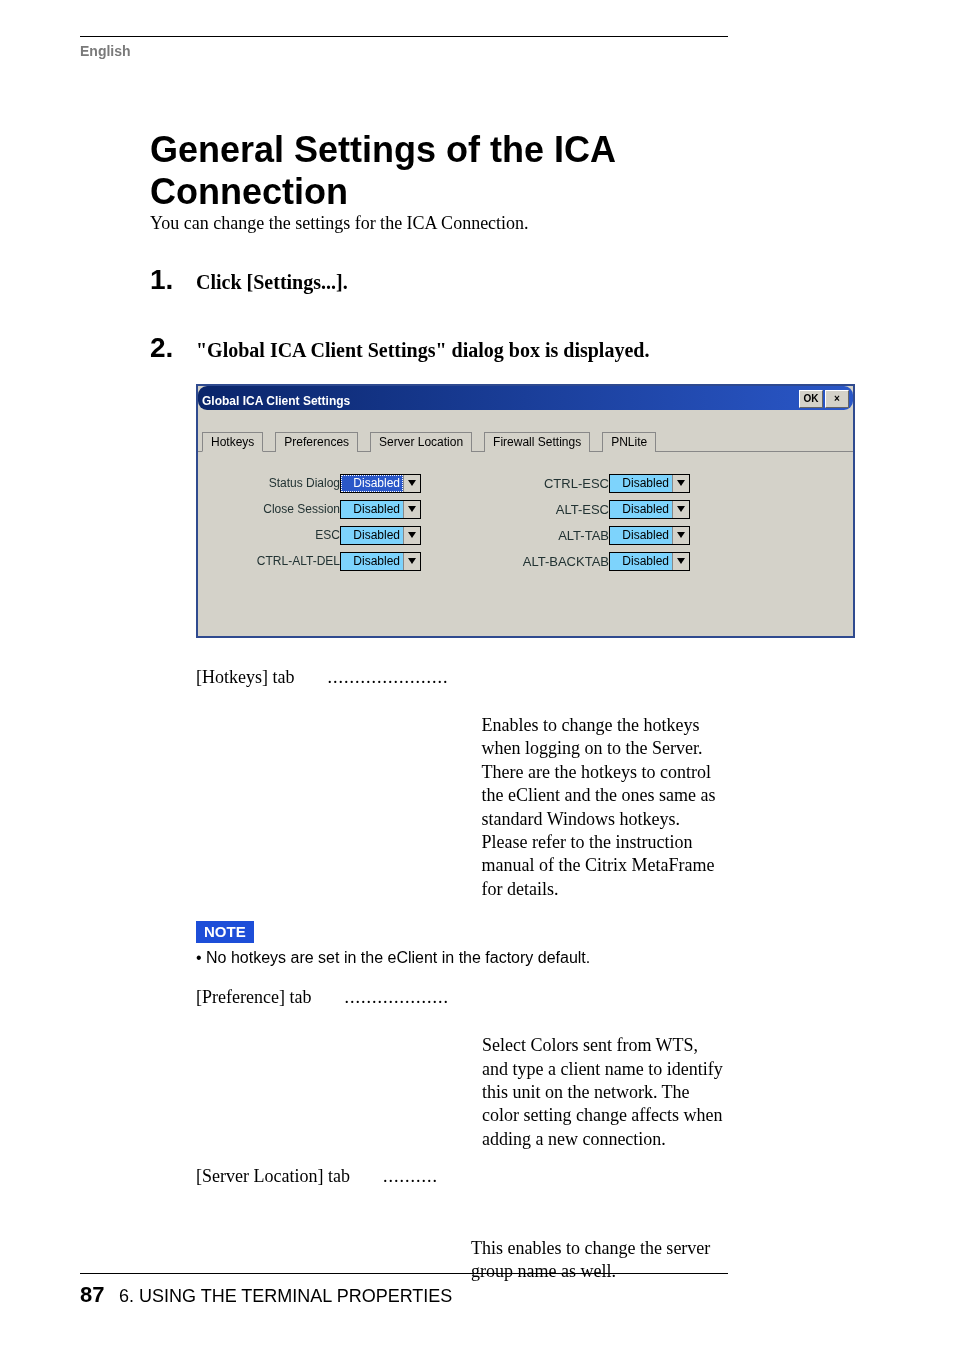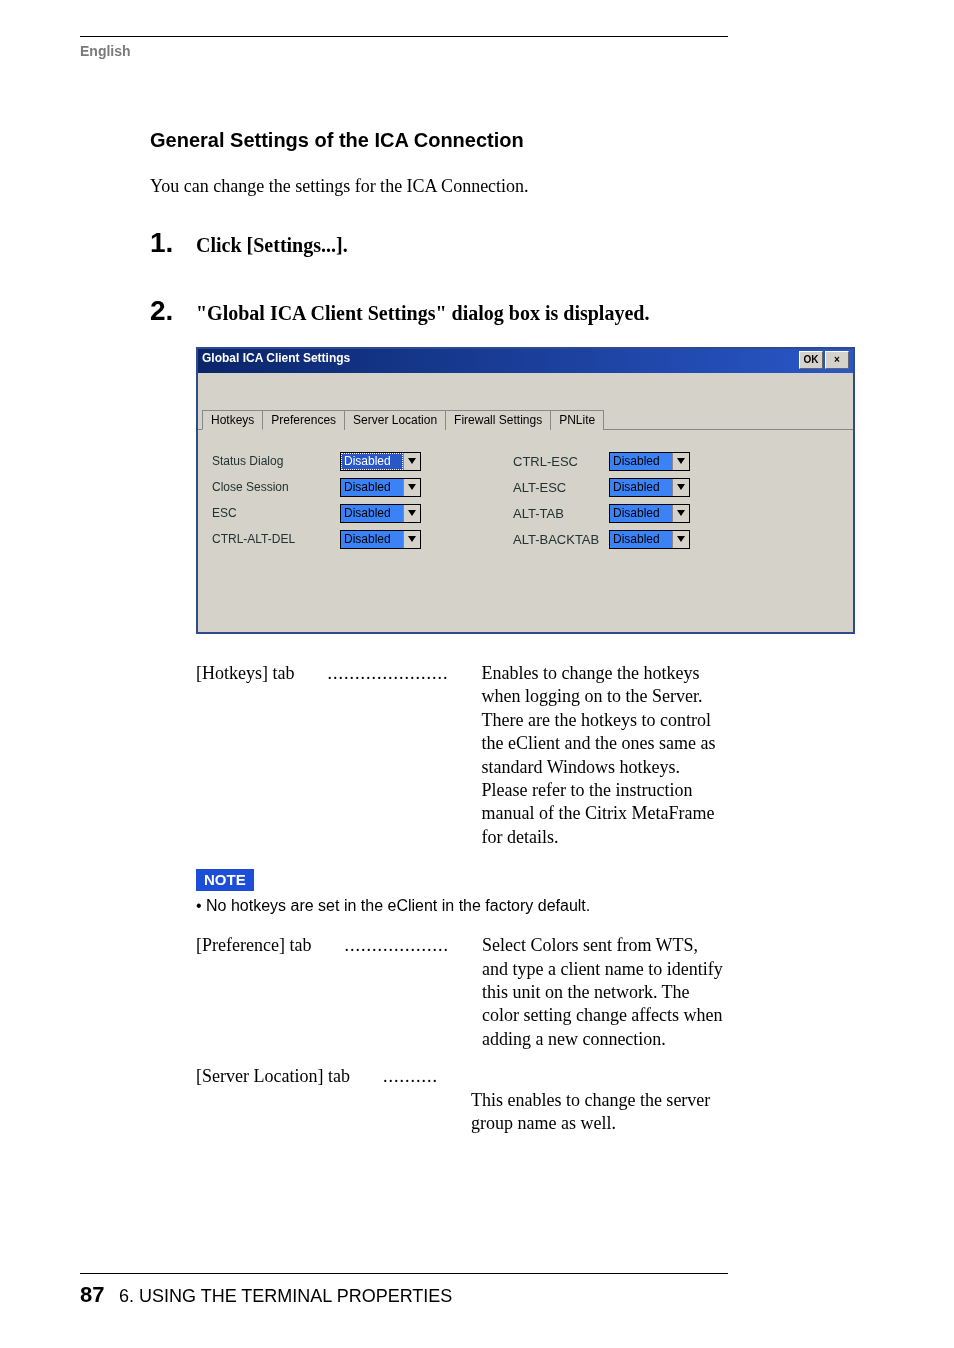--- a/index.html
+++ b/index.html
@@ -26,22 +26,22 @@
     font-size: 14px;
     color: #7a7a7a;
     margin: 0 0 70px 0;
   }
   .content-indent {
     margin-left: 70px;
   }
   h2.title {
     font-family: Arial, Helvetica, sans-serif;
     font-weight: bold;
-    font-size: 20px;
-    margin: 0 0 24px 0;
+    font-size: 36px;
+    margin: 0 0 0 0;
   }
   .intro {
     font-size: 18px;
     margin: 0 0 30px 0;
   }
   .step {
     display: flex;
     align-items: baseline;
     margin: 20px 0 10px 0;
   }
@@ -68,22 +68,23 @@
     background: #d4d2c9;
     font-family: Tahoma, Arial, sans-serif;
     font-size: 12px;
   }
   .titlebar {
     background: linear-gradient(to right, #0a256a, #2a57c8);
     color: #fff;
     font-weight: bold;
     padding: 2px 4px;
     display: flex;
-    align-items: flex-start;
+    align-items: flex-end;
     height: 20px;
+    border-radius: 9px;
   }
   .titlebar .tb-title {
     flex: 1;
   }
   .tb-btn {
     background: #d4d2c9;
     color: #000;
     border: 1px solid #fff;
     border-right-color: #666;
     border-bottom-color: #666;
@@ -92,42 +93,42 @@
     font-size: 10px;
     font-weight: bold;
     margin-left: 2px;
     display: inline-flex;
     align-items: center;
     justify-content: center;
     line-height: 1;
   }
   .tabstrip {
     display: flex;
-    padding: 4px 4px 0 4px;
+    padding: 21px 4px 0 4px;
     border-bottom: 1px solid #888;
-    gap: 0;
-    margin-top: 32px;
+    gap: 13px;
   }
   .tab {
     padding: 2px 8px;
     border: 1px solid #888;
     border-bottom: none;
     background: #d4d2c9;
     font-size: 12px;
     position: relative;
     top: 1px;
     margin-right: -1px;
   }
   .tab.active {
     background: #d4d2c9;
     border-bottom: 1px solid #d4d2c9;
     z-index: 2;
   }
   .dialog-body {
-    padding: 18px 14px 80px 14px;
+    padding: 18px 14px 62px 14px;
+    text-align: right;
   }
   .hk-row {
     display: flex;
     align-items: center;
     height: 26px;
   }
   .hk-left-label {
     width: 128px;
     color: #233;
     font-size: 12px;
@@ -135,21 +136,21 @@
   .hk-right-label {
     width: 96px;
     color: #233;
     font-size: 13px;
     margin-left: 92px;
   }
   .combo {
     display: inline-flex;
     height: 19px;
     border: 1px solid #000;
-    background: #3b82f6;
+    background: #7dd3fc;
     font-size: 12px;
     width: 81px;
     box-sizing: border-box;
   }
   .combo .cval {
     flex: 1;
     padding: 1px 3px;
     overflow: hidden;
     white-space: nowrap;
   }
@@ -185,20 +186,21 @@
     flex-shrink: 0;
   }
   .dots {
     flex-shrink: 0;
     overflow: hidden;
     white-space: nowrap;
     letter-spacing: 1px;
   }
   .dl-def {
     flex: 1;
+    margin-top: 48px;
   }
   .note-label {
     display: inline-block;
     background: #1d4ed8;
     color: #fff;
     font-family: Arial, Helvetica, sans-serif;
     font-weight: bold;
     font-size: 15px;
     padding: 1px 8px;
     margin-top: 14px;

